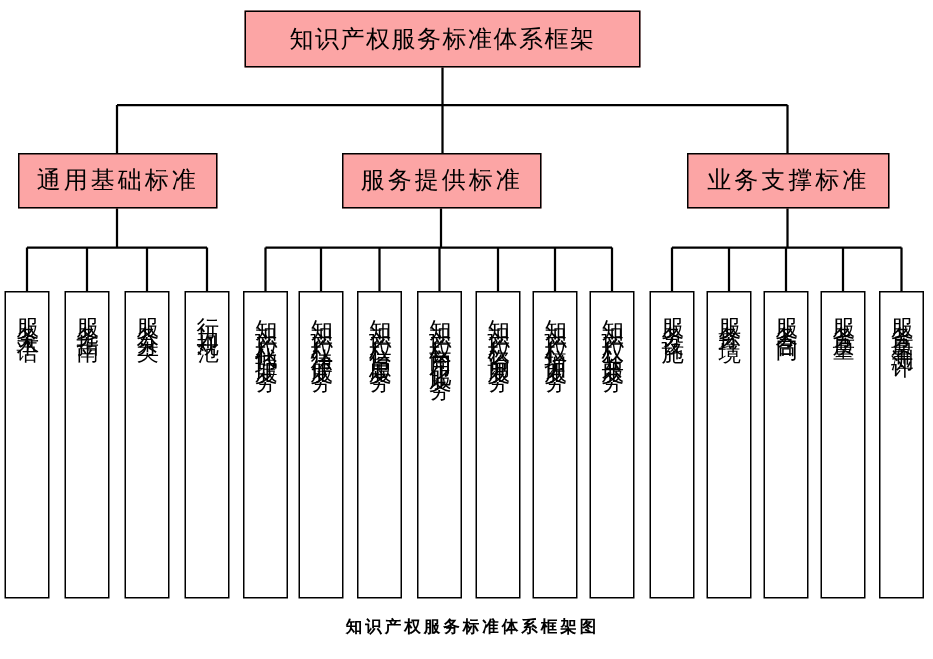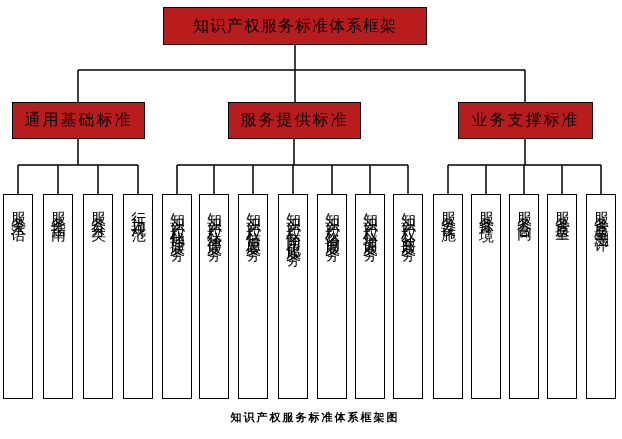--- a/index.html
+++ b/index.html
@@ -21,21 +21,21 @@
     left: 0;
     top: 0;
     width: 622px;
     height: 439px;
     pointer-events: none;
   }
   .box {
     position: absolute;
     box-sizing: border-box;
     border: 1.5px solid #000000;
-    background: #b91c1c;
+    background: #fca5a5;
     display: flex;
     align-items: center;
     justify-content: center;
     text-align: center;
     white-space: nowrap;
   }
   .root-box {
     left: 163px; top: 7px; width: 264px; height: 38px;
     font-size: 16px; letter-spacing: 1px;
   }

